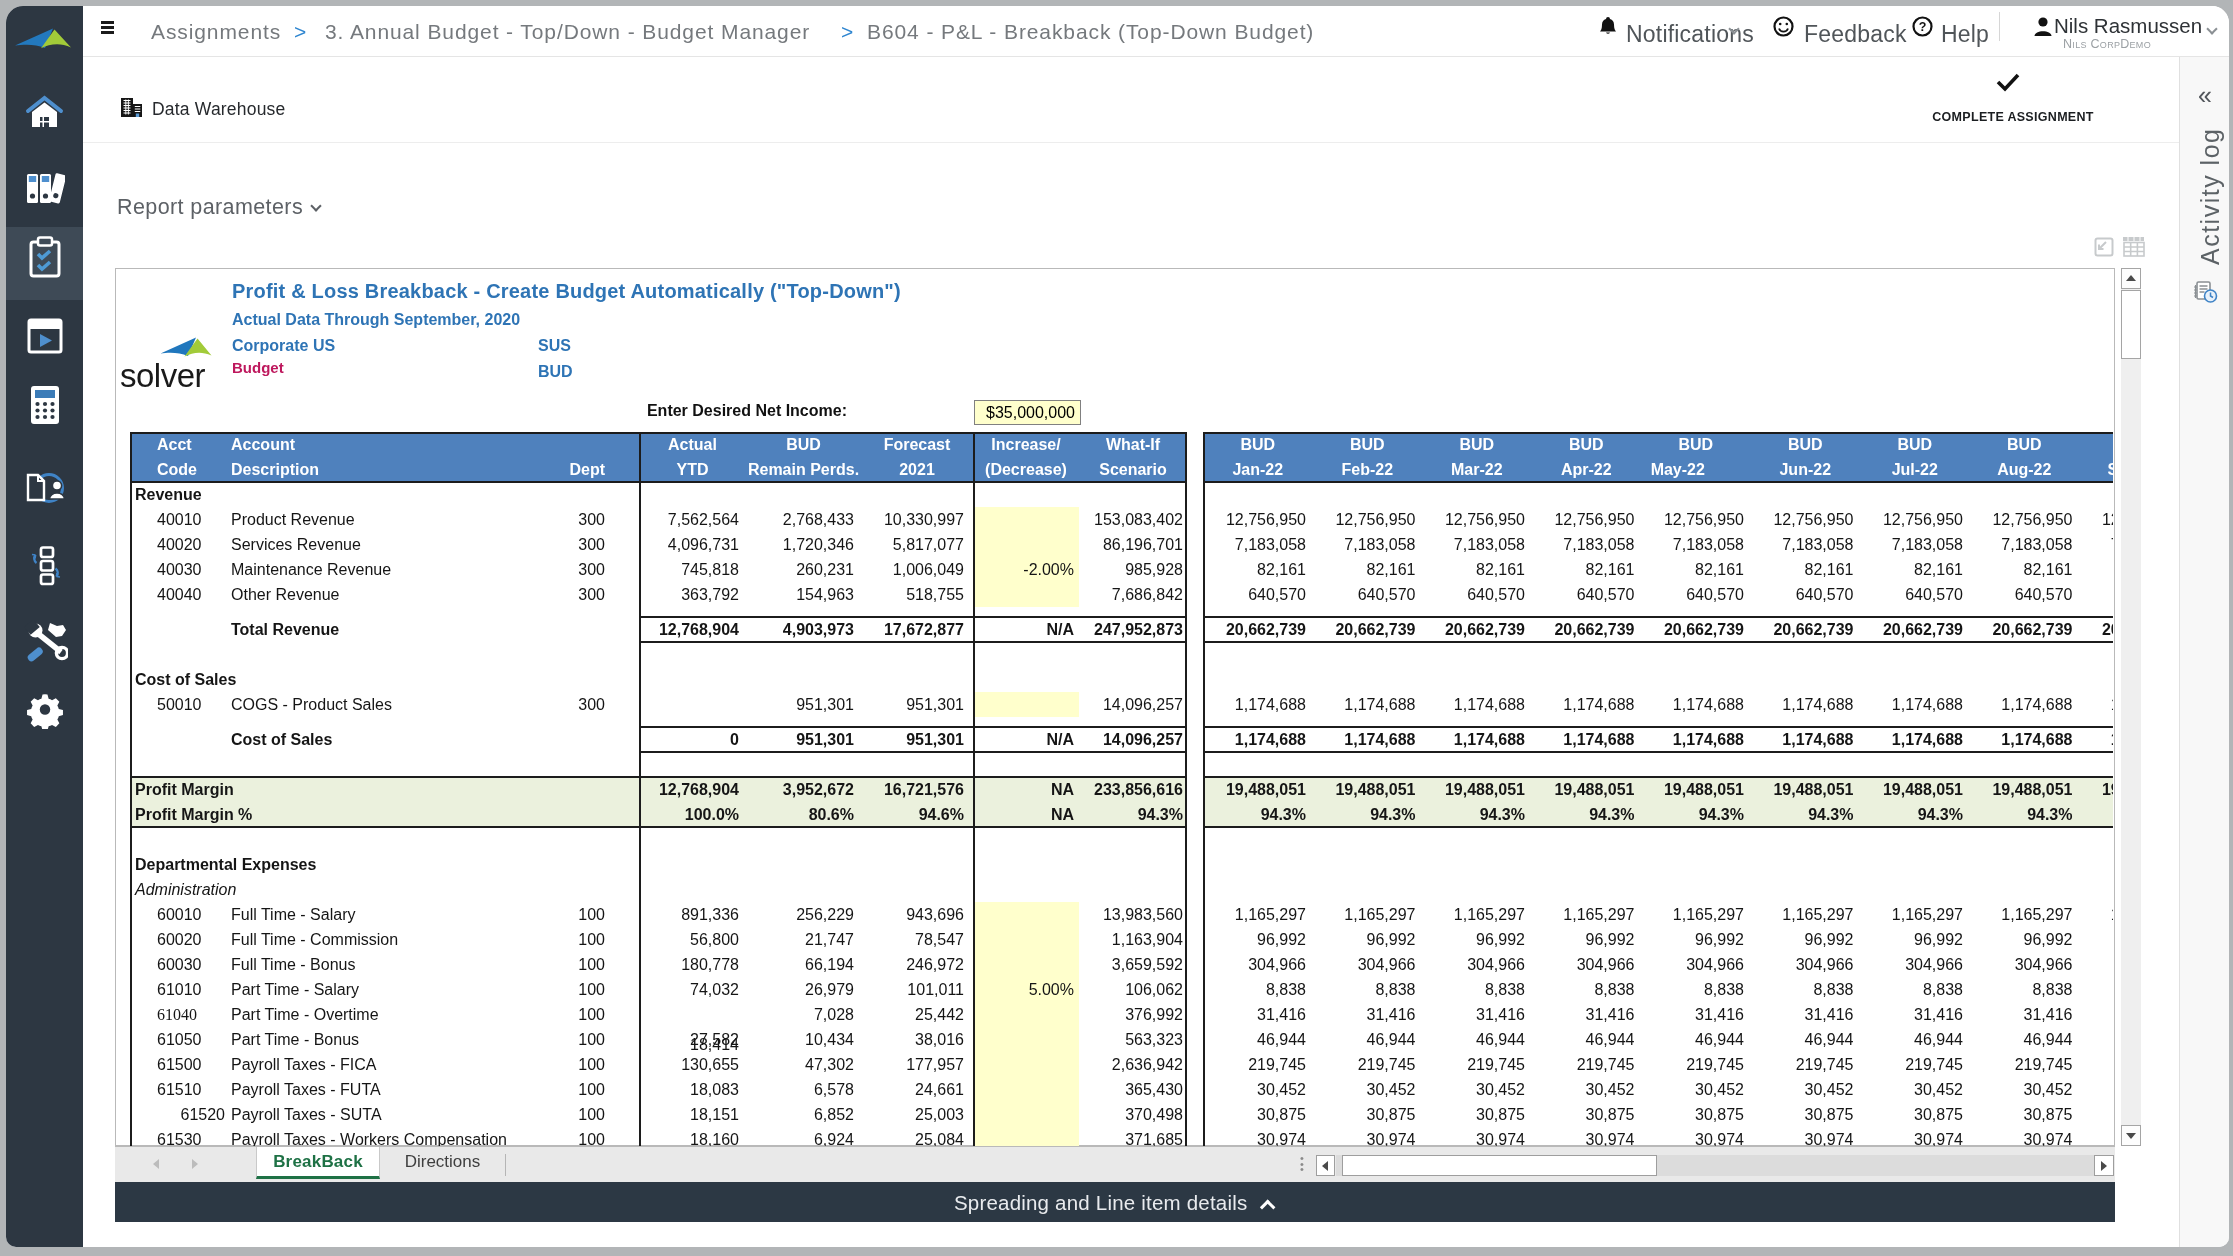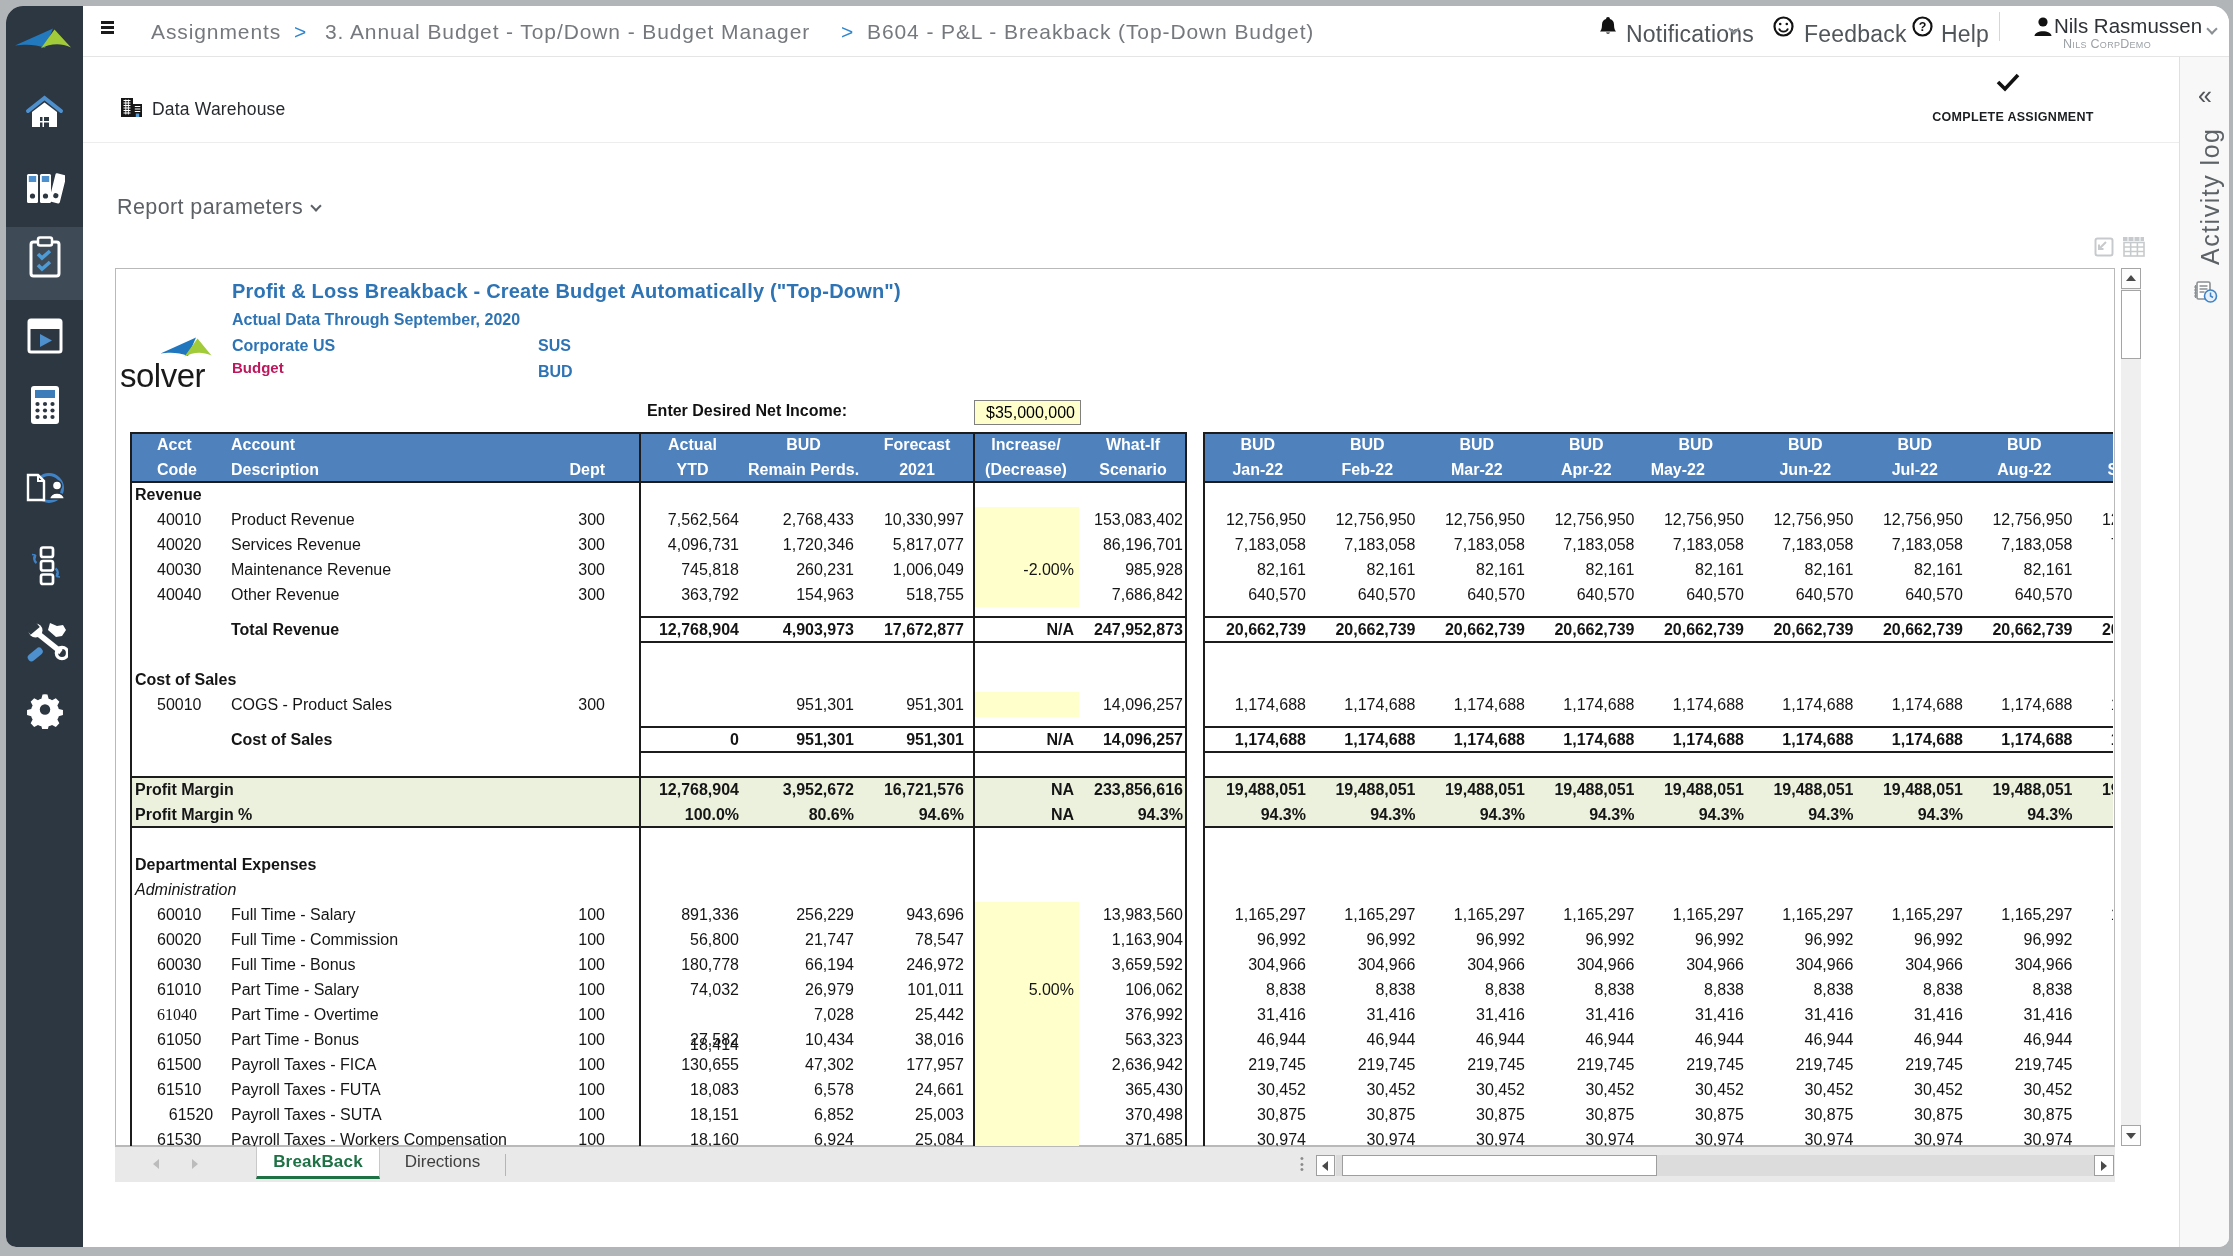--- a/index.html
+++ b/index.html
@@ -207,20 +207,23 @@
   <div class="abs" style="left:390px;top:7px;width:1px;height:22px;background:#b5b5b5"></div>
   <div class="abs" style="left:1185px;top:9px;width:3px;height:17px;color:#8a8a8a;font-size:11px;line-height:5.5px">•<br>•<br>•</div>
   <div class="abs" style="left:1201px;top:8px;width:19px;height:21px;background:#fff;border:1px solid #9e9e9e">
     <div class="abs" style="left:5px;top:4.5px;width:0;height:0;border-top:5px solid transparent;border-bottom:5px solid transparent;border-right:6px solid #4a4a4a"></div>
   </div>
   <div class="abs" style="left:1221px;top:8px;width:758px;height:21px;background:#dcdcdc"></div>
   <div class="abs" style="left:1227px;top:8px;width:315px;height:21px;background:#fff;border:1px solid #9e9e9e"></div>
   <div class="abs" style="left:1979px;top:8px;width:20px;height:21px;background:#fff;border:1px solid #9e9e9e">
     <div class="abs" style="left:6px;top:4.5px;width:0;height:0;border-top:5px solid transparent;border-bottom:5px solid transparent;border-left:6px solid #4a4a4a"></div>
   </div>
+</div>
+<div class="abs" style="left:109px;top:1176px;width:2000px;height:40px;background:#2c3844">
+  <div class="abs" style="left:0;top:9px;width:2000px;text-align:center;font-size:20.5px;color:#e9ebee;letter-spacing:0.2px">Spreading and Line item details&nbsp;&nbsp; <span style="display:inline-block;width:11px;height:11px;border-left:3px solid #fff;border-top:3px solid #fff;transform:rotate(45deg) translateY(4px)"></span></div>
 </div>
 
 <div class="abs" style="left:2115px;top:262px;width:20px;height:878px;background:#efefef">
   <div class="abs" style="left:0;top:0;width:20px;height:21px;background:#fdfdfd;border:1px solid #a5a5a5">
     <div class="abs" style="left:4px;top:6px;width:0;height:0;border-left:5.5px solid transparent;border-right:5.5px solid transparent;border-bottom:6px solid #4a4a4a"></div>
   </div>
   <div class="abs" style="left:0;top:22px;width:20px;height:69px;background:#fff;border:1px solid #a5a5a5"></div>
   <div class="abs" style="left:0;top:857px;width:20px;height:21px;background:#fdfdfd;border:1px solid #a5a5a5">
     <div class="abs" style="left:4px;top:7px;width:0;height:0;border-left:5.5px solid transparent;border-right:5.5px solid transparent;border-top:6px solid #4a4a4a"></div>
   </div>
@@ -374,21 +377,21 @@
 <div class="cell " style="left:616px;top:620px;width:115px;text-align:right;padding-right:7px;">47,302</div>
 <div class="cell " style="left:731px;top:620px;width:112px;text-align:right;padding-right:9px;">177,957</div>
 <div class="cell " style="left:949px;top:620px;width:108px;text-align:right;padding-right:4px;">2,636,942</div>
 <div class="cell " style="left:0px;top:645px;width:95px;text-align:left;padding-left:27px;">61510</div>
 <div class="cell " style="left:95px;top:645px;width:322px;text-align:left;padding-left:6px;">Payroll Taxes - FUTA</div>
 <div class="cell " style="left:417px;top:645px;width:92px;text-align:right;padding-right:34px;">100</div>
 <div class="cell " style="left:509px;top:645px;width:107px;text-align:right;padding-right:7px;">18,083</div>
 <div class="cell " style="left:616px;top:645px;width:115px;text-align:right;padding-right:7px;">6,578</div>
 <div class="cell " style="left:731px;top:645px;width:112px;text-align:right;padding-right:9px;">24,661</div>
 <div class="cell " style="left:949px;top:645px;width:108px;text-align:right;padding-right:4px;">365,430</div>
-<div class="cell " style="left:0px;top:670px;width:95px;text-align:center;padding-left:27px;">61520</div>
+<div class="cell " style="left:0px;top:670px;width:95px;text-align:right;padding-left:27px;">61520</div>
 <div class="cell " style="left:95px;top:670px;width:322px;text-align:left;padding-left:6px;">Payroll Taxes - SUTA</div>
 <div class="cell " style="left:417px;top:670px;width:92px;text-align:right;padding-right:34px;">100</div>
 <div class="cell " style="left:509px;top:670px;width:107px;text-align:right;padding-right:7px;">18,151</div>
 <div class="cell " style="left:616px;top:670px;width:115px;text-align:right;padding-right:7px;">6,852</div>
 <div class="cell " style="left:731px;top:670px;width:112px;text-align:right;padding-right:9px;">25,003</div>
 <div class="cell " style="left:949px;top:670px;width:108px;text-align:right;padding-right:4px;">370,498</div>
 <div class="cell " style="left:0px;top:695px;width:95px;text-align:left;padding-left:27px;">61530</div>
 <div class="cell " style="left:95px;top:695px;width:322px;text-align:left;padding-left:6px;">Payroll Taxes - Workers Compensation</div>
 <div class="cell " style="left:417px;top:695px;width:92px;text-align:right;padding-right:34px;">100</div>
 <div class="cell " style="left:509px;top:695px;width:107px;text-align:right;padding-right:7px;">18,160</div>

